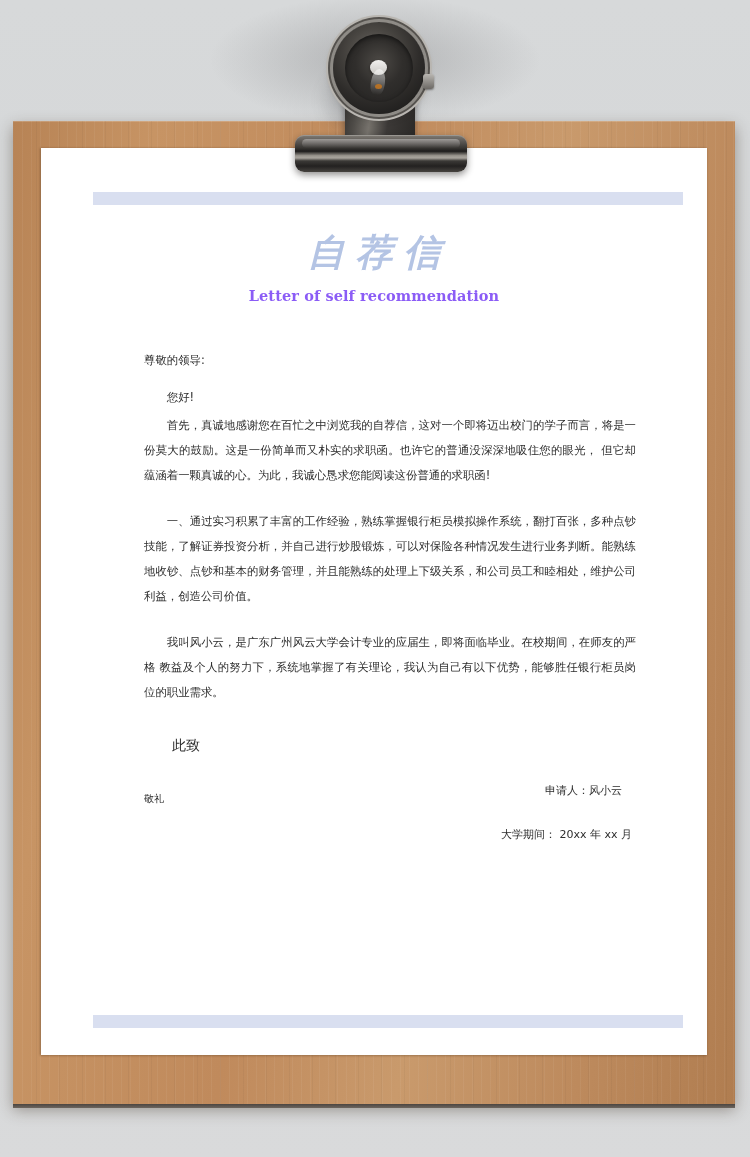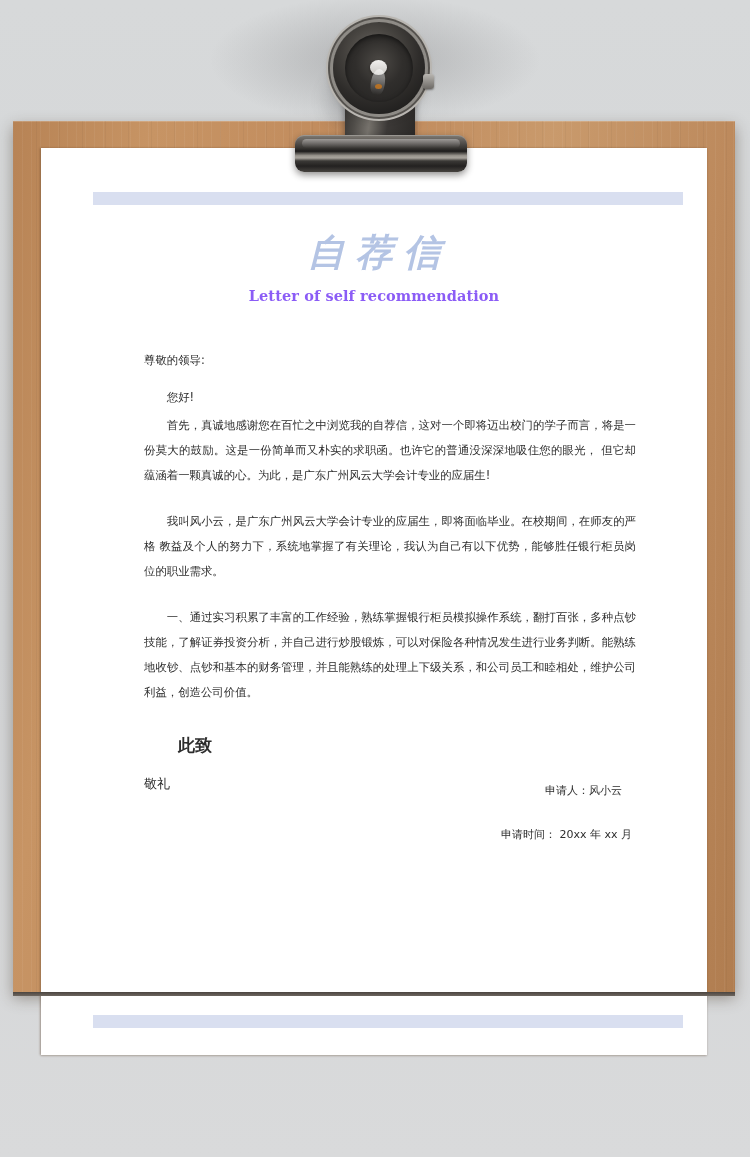--- a/index.html
+++ b/index.html
@@ -21,21 +21,21 @@
   .wall-shadow {
     position:absolute; left:0; top:0; width:750px; height:125px;
     background:radial-gradient(ellipse 230px 90px at 375px 60px, rgba(90,90,92,.30), rgba(120,120,122,0) 72%);
     pointer-events:none;
   }
 
   
   .clipboard {
     position:absolute;
     left:13px; top:121px;
-    width:722px; height:871px;
+    width:722px; height:983px;
     background:linear-gradient(100deg,#b78355 0%,#c79464 16%,#c08a5c 42%,#c99a6c 62%,#bd8a5d 82%,#b07d50 100%);
     box-shadow:0 6px 14px rgba(60,45,30,.42), 0 1px 0 rgba(255,255,255,.18) inset;
   }
   .clipboard::after{
     content:"";
     position:absolute; left:0; right:0; bottom:-4px; height:4px;
     background:linear-gradient(180deg,#4b4540,#6d665f);
   }
   .board-grain{
     position:absolute; inset:0;
@@ -103,26 +103,26 @@
     margin:0;
   }
   .letter p.salutation { margin-bottom:12px; }
   .letter p.indent   { text-indent:2em; }
   .letter p.gap      { margin-top:21px; }
   .letter p.gap-sm   { margin-top:3px; }
 
   .closing-wrap { position:relative; margin-top:28px; }
   .closing-cizhi {
     font-family:"DejaVu Sans","Liberation Sans",sans-serif;
-    font-size:17px; color:#2d2d2d; text-indent:2em; line-height:25px;font-weight:bold;
+    font-size:14px; color:#2d2d2d; text-indent:2em; line-height:25px;
   }
   .closing-jingli {
     font-family:"DejaVu Sans","Liberation Sans",sans-serif;
-    font-size:13px; color:#2d2d2d; line-height:25px;
-    margin-top:13px;
+    font-size:10px; color:#2d2d2d; line-height:25px;
+    margin-top:28px;
   }
   .sign-line {
     position:absolute; right:0;
     font-family:"DejaVu Sans","Liberation Sans",sans-serif;
     font-size:11px; color:#2d2d2d; line-height:25px;
     white-space:nowrap;
   }
   .sign-name { top:45px;  right:14px; }
   .sign-date { top:89px;  right:4px;  }
 
@@ -223,36 +223,36 @@
       <div class="title-zh">自荐信</div>
 
       <div class="title-en">Letter of self recommendation</div>
 
       <div class="letter">
 
         <p class="salutation">尊敬的领导:</p>
 
         <p class="indent gap-sm">您好!</p>
 
-        <p class="indent gap-sm">首先，真诚地感谢您在百忙之中浏览我的自荐信，这对一个即将迈出校门的学子而言，将是一份莫大的鼓励。这是一份简单而又朴实的求职函。也许它的普通没深深地吸住您的眼光， 但它却蕴涵着一颗真诚的心。为此，是广东广州风云大学会计专业的应届生!</p>
+        <p class="indent gap-sm">首先，真诚地感谢您在百忙之中浏览我的自荐信，这对一个即将迈出校门的学子而言，将是一份莫大的鼓励。这是一份简单而又朴实的求职函。也许它的普通没深深地吸住您的眼光， 但它却蕴涵着一颗真诚的心。为此，我诚心恳求您能阅读这份普通的求职函!</p>
+
+        <p class="indent gap">一、通过实习积累了丰富的工作经验，熟练掌握银行柜员模拟操作系统，翻打百张，多种点钞技能，了解证券投资分析，并自己进行炒股锻炼，可以对保险各种情况发生进行业务判断。能熟练地收钞、点钞和基本的财务管理，并且能熟练的处理上下级关系，和公司员工和睦相处，维护公司利益，创造公司价值。</p>
 
         <p class="indent gap">我叫风小云，是广东广州风云大学会计专业的应届生，即将面临毕业。在校期间，在师友的严格 教益及个人的努力下，系统地掌握了有关理论，我认为自己有以下优势，能够胜任银行柜员岗位的职业需求。</p>
-
-        <p class="indent gap">一、通过实习积累了丰富的工作经验，熟练掌握银行柜员模拟操作系统，翻打百张，多种点钞技能，了解证券投资分析，并自己进行炒股锻炼，可以对保险各种情况发生进行业务判断。能熟练地收钞、点钞和基本的财务管理，并且能熟练的处理上下级关系，和公司员工和睦相处，维护公司利益，创造公司价值。</p>
 
 
 
         <div class="closing-wrap">
           <div class="closing-cizhi">此致</div>
 
           <div class="closing-jingli">敬礼</div>
 
           <div class="sign-line sign-name">申请人：风小云</div>
 
-          <div class="sign-line sign-date">申请时间： 20xx 年 xx 月</div>
+          <div class="sign-line sign-date">大学期间： 20xx 年 xx 月</div>
         </div>
 
       </div>
 
       <div class="rule-bar bottom"></div>
     </div>
   </div>
 
   <div class="clip">
     <div class="clip-shadow"></div>

